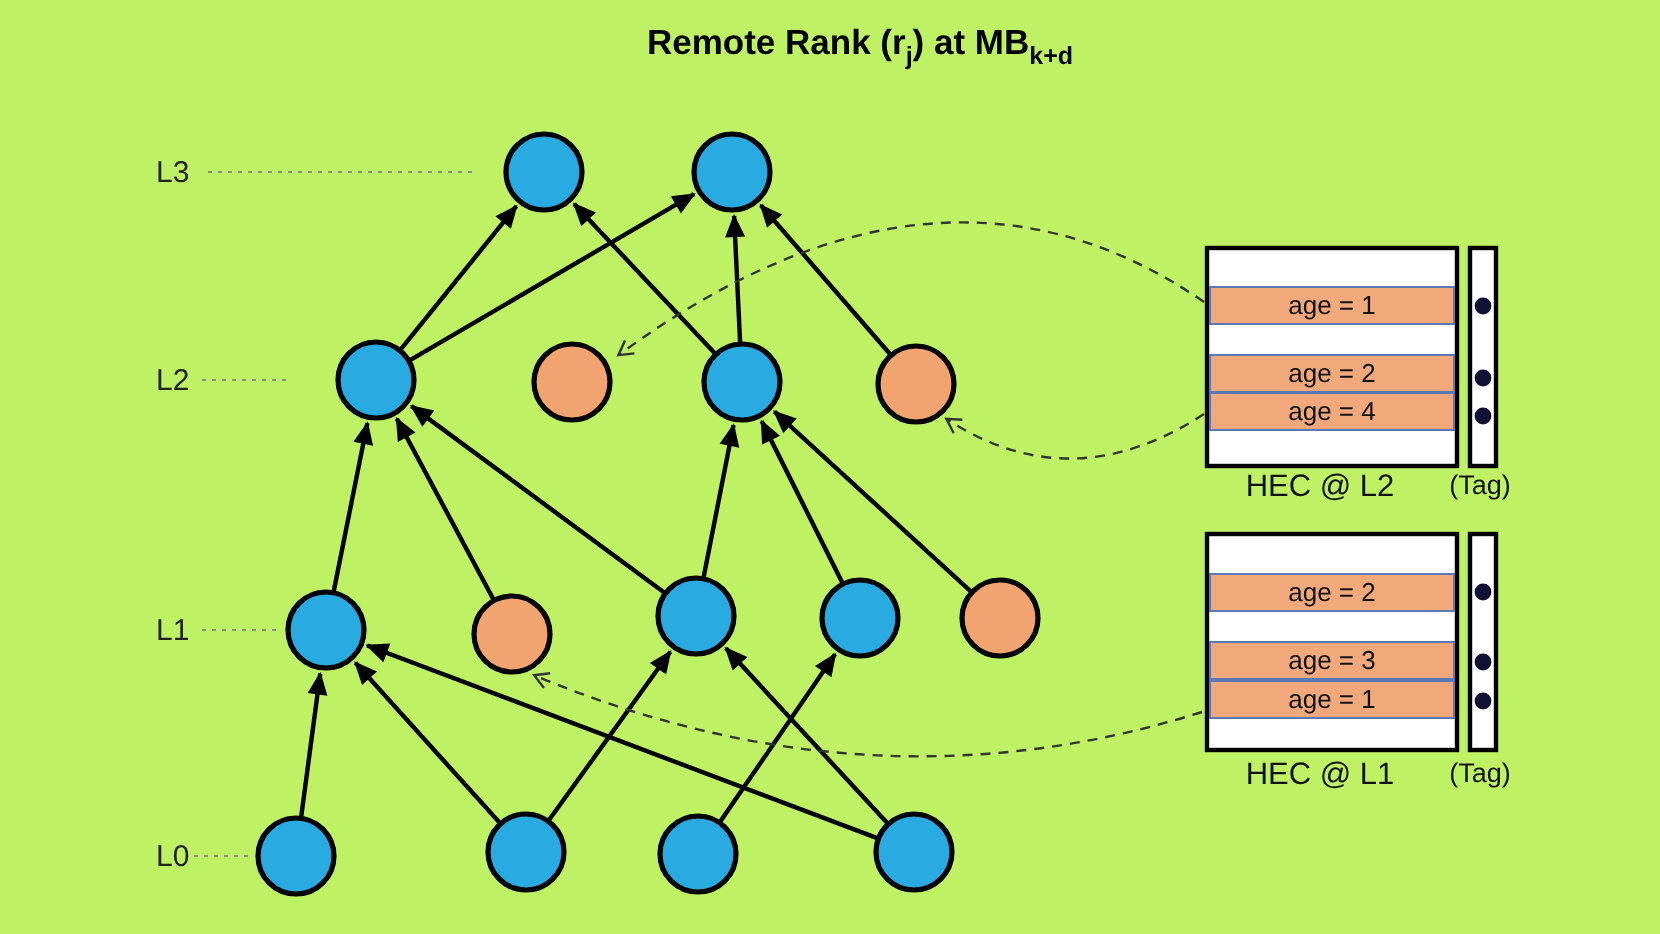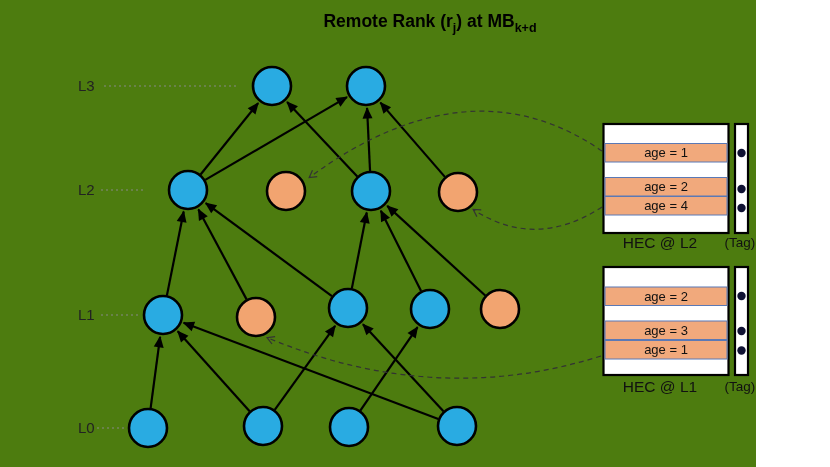--- a/index.html
+++ b/index.html
@@ -1,16 +1,16 @@
 <!DOCTYPE html>
 <html><head>
 <meta charset="utf-8">
 <style>
   html,body{margin:0;padding:0;background:#fff;}
-  .stage{width:756px;height:467px;position:relative;font-family:"Liberation Sans",sans-serif;background:#4d7c0f;overflow:hidden;}
+  .stage{width:830px;height:467px;position:relative;font-family:"Liberation Sans",sans-serif;background:#bef264;overflow:hidden;}
   svg{display:block;}
   text{font-family:"Liberation Sans",sans-serif;}
   .title-text{font-size:17.5px;font-weight:bold;fill:#000;}
   .title-sub{font-size:12.5px;font-weight:bold;}
   .level-label{font-size:15px;fill:#222;}
   .guide{stroke:#888;stroke-width:1.1;stroke-dasharray:2 3;fill:none;}
   .hec-box{fill:#fff;stroke:#000;stroke-width:2.2;}
   .tag-box{fill:#fff;stroke:#000;stroke-width:2.2;}
   .hec-row{stroke:#5b79b5;stroke-width:1;}
   .age-label{font-size:13px;fill:#111;text-anchor:middle;}

